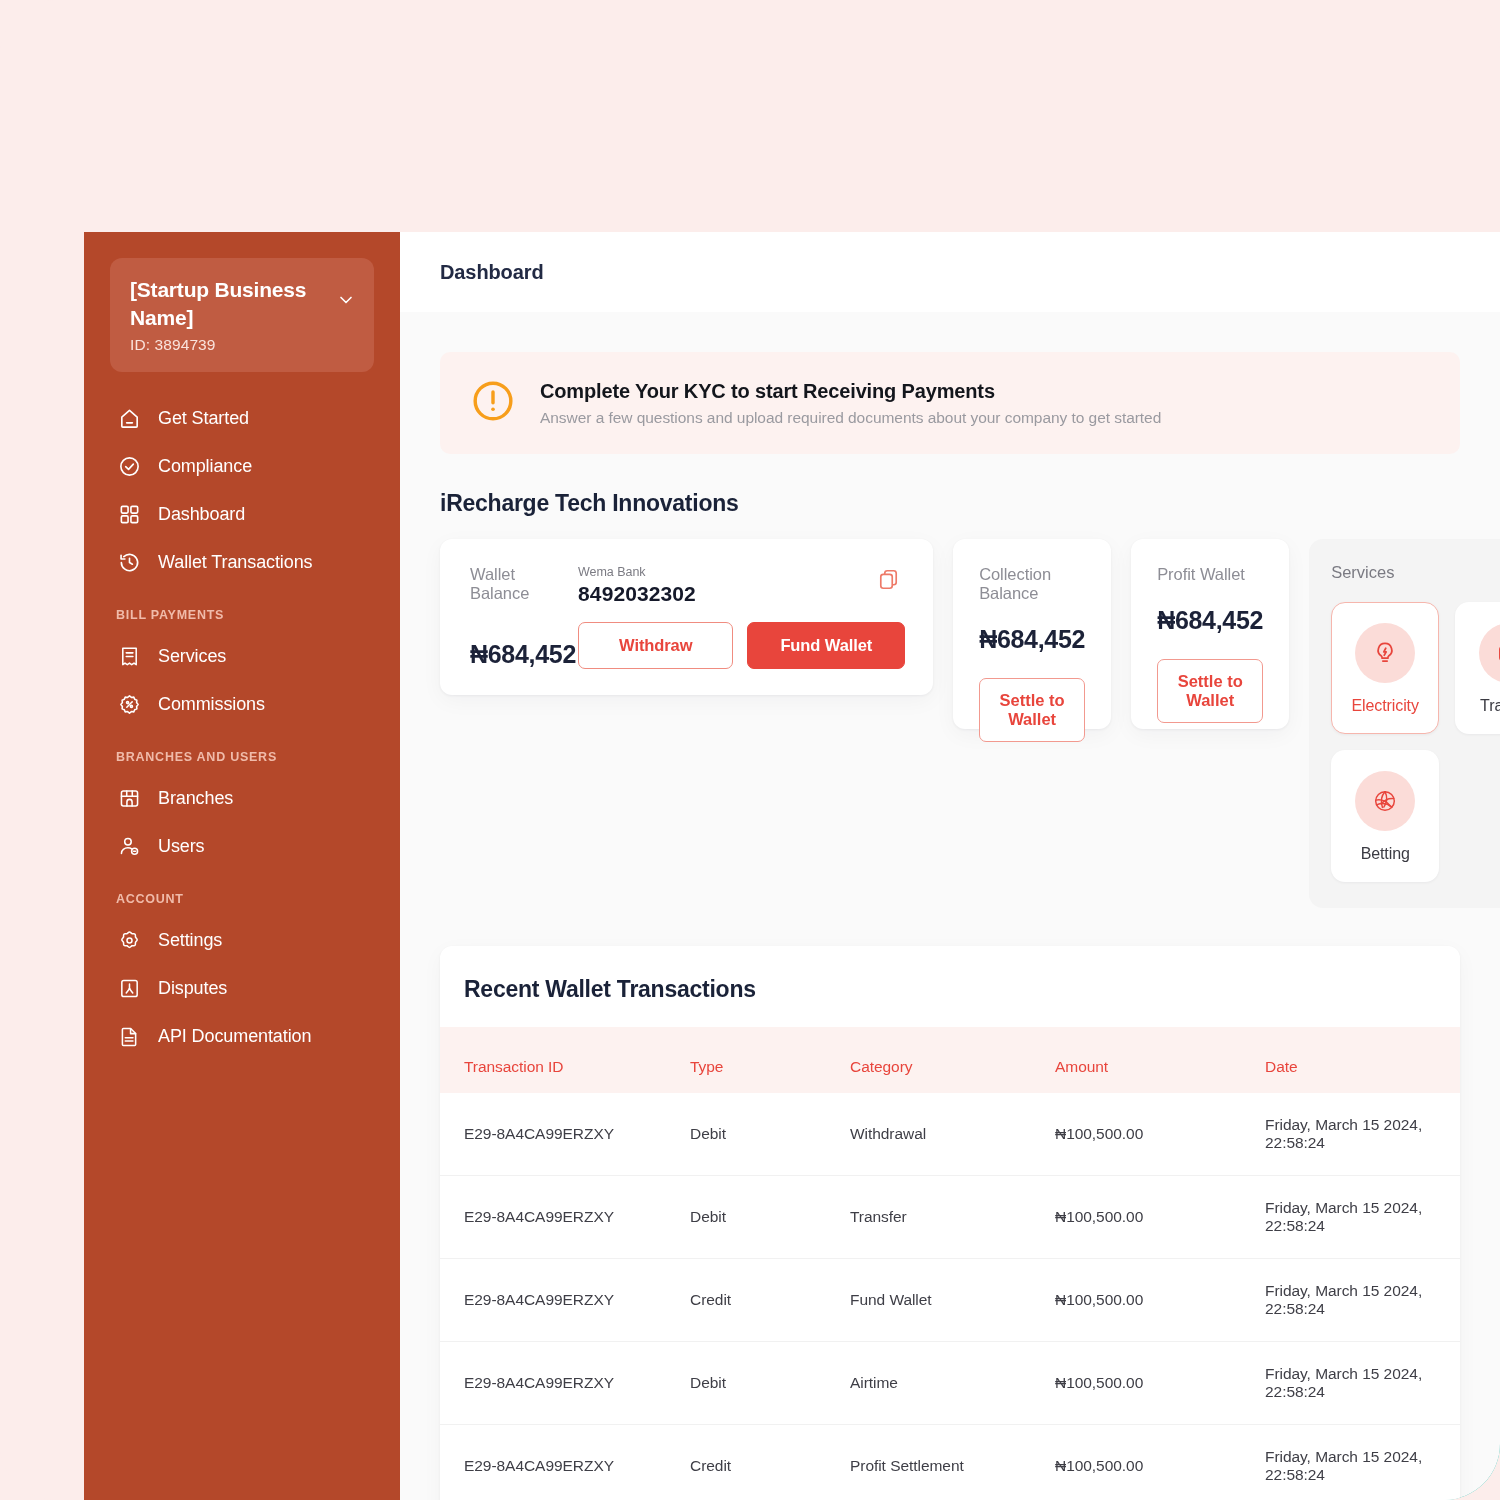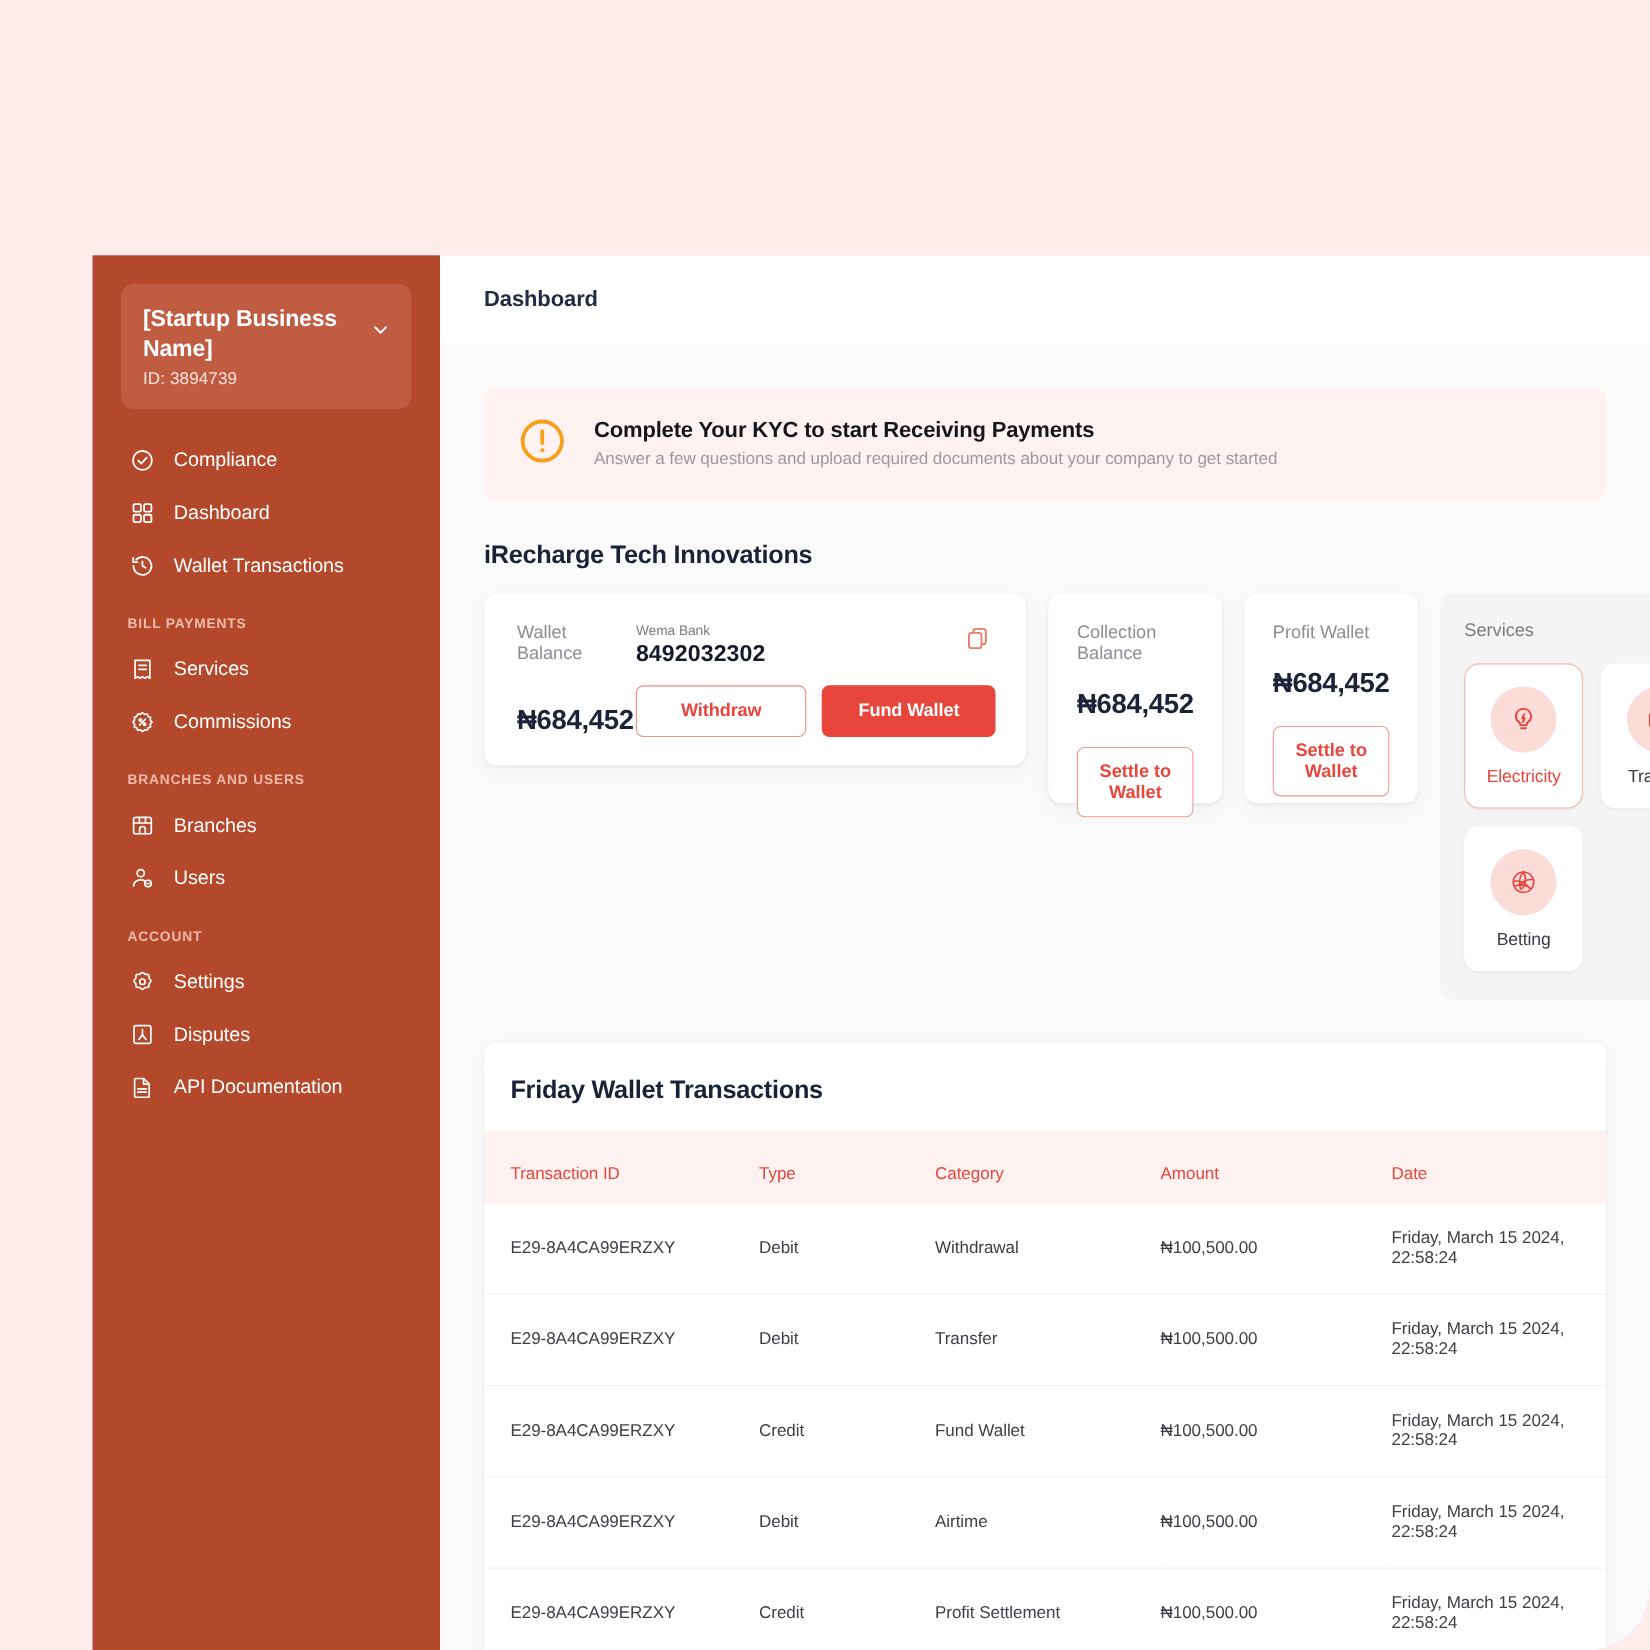--- a/index.html
+++ b/index.html
@@ -24,21 +24,21 @@
 
   
   #app {
     position: absolute;
     left: 84px;
     top: 232px;
     width: 1416px;
     height: 1268px;
     display: flex;
     overflow: hidden;
-    background: #f0abfc;
+    background: #14b8a6;
   }
 
   
   #sidebar {
     width: 316px;
     flex: 0 0 316px;
     background: #B4482A;
     padding: 26px 0 0 0;
     position: relative;
   }
@@ -374,20 +374,29 @@
           <div class="biz-id">ID: 3894739</div>
         </div>
         <span class="biz-chevron">
           <svg width="20" height="20" viewBox="0 0 24 24" fill="none" stroke="#FFFFFF" stroke-width="2" stroke-linecap="round" stroke-linejoin="round">
               <polyline points="6 9 12 15 18 9"></polyline>
             </svg>
         </span>
       </div>
 
       <div class="nav-group">
+        <div class="nav-item">
+          <span class="ico">
+            <svg width="23" height="23" viewBox="0 0 24 24" fill="none" stroke="#fff" stroke-width="1.7" stroke-linecap="round" stroke-linejoin="round">
+                <path d="M4 10.5 12 3.5l8 7V20a1 1 0 0 1-1 1H5a1 1 0 0 1-1-1z"></path>
+                <path d="M9 16.5h6"></path>
+              </svg>
+          </span>
+          <span class="lbl">Get Started</span>
+        </div>
         <div class="nav-item">
           <span class="ico">
             <svg width="23" height="23" viewBox="0 0 24 24" fill="none" stroke="#fff" stroke-width="1.7" stroke-linecap="round" stroke-linejoin="round">
                 <circle cx="12" cy="12" r="9"></circle>
                 <polyline points="8 12.2 11 15 16 9.5"></polyline>
               </svg>
           </span>
           <span class="lbl">Compliance</span>
         </div>
         <div class="nav-item">
@@ -611,21 +620,21 @@
                 </span>
                 <span class="service-lbl">Betting</span>
               </div>
 
 
             </div>
           </aside>
         </div>
 
         <div class="tx-card">
-          <div class="tx-title">Friday Wallet Transactions</div>
+          <div class="tx-title">Recent Wallet Transactions</div>
           <table class="tx">
             <thead>
               <tr>
                 <th class="col-id">Transaction ID</th>
                 <th class="col-type">Type</th>
                 <th class="col-cat">Category</th>
                 <th class="col-amt">Amount</th>
                 <th class="col-date">Date</th>
               </tr>
             </thead>

